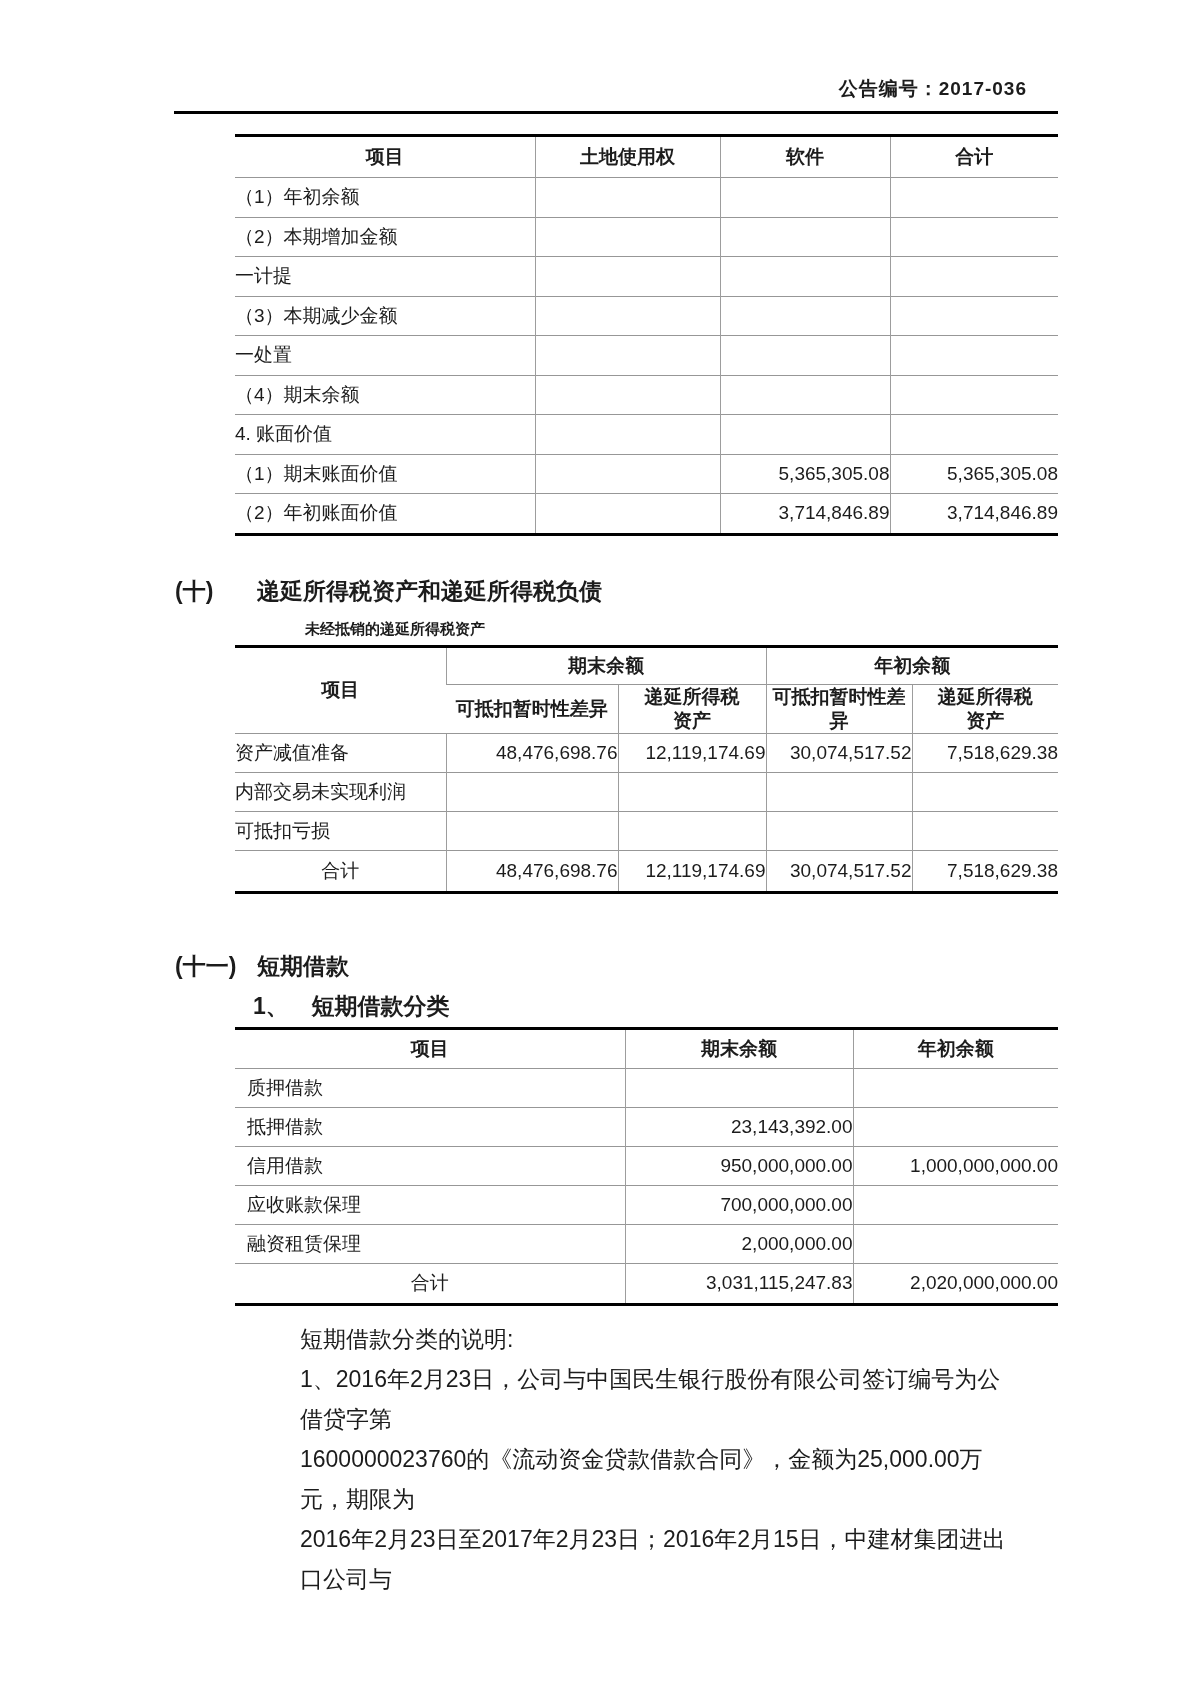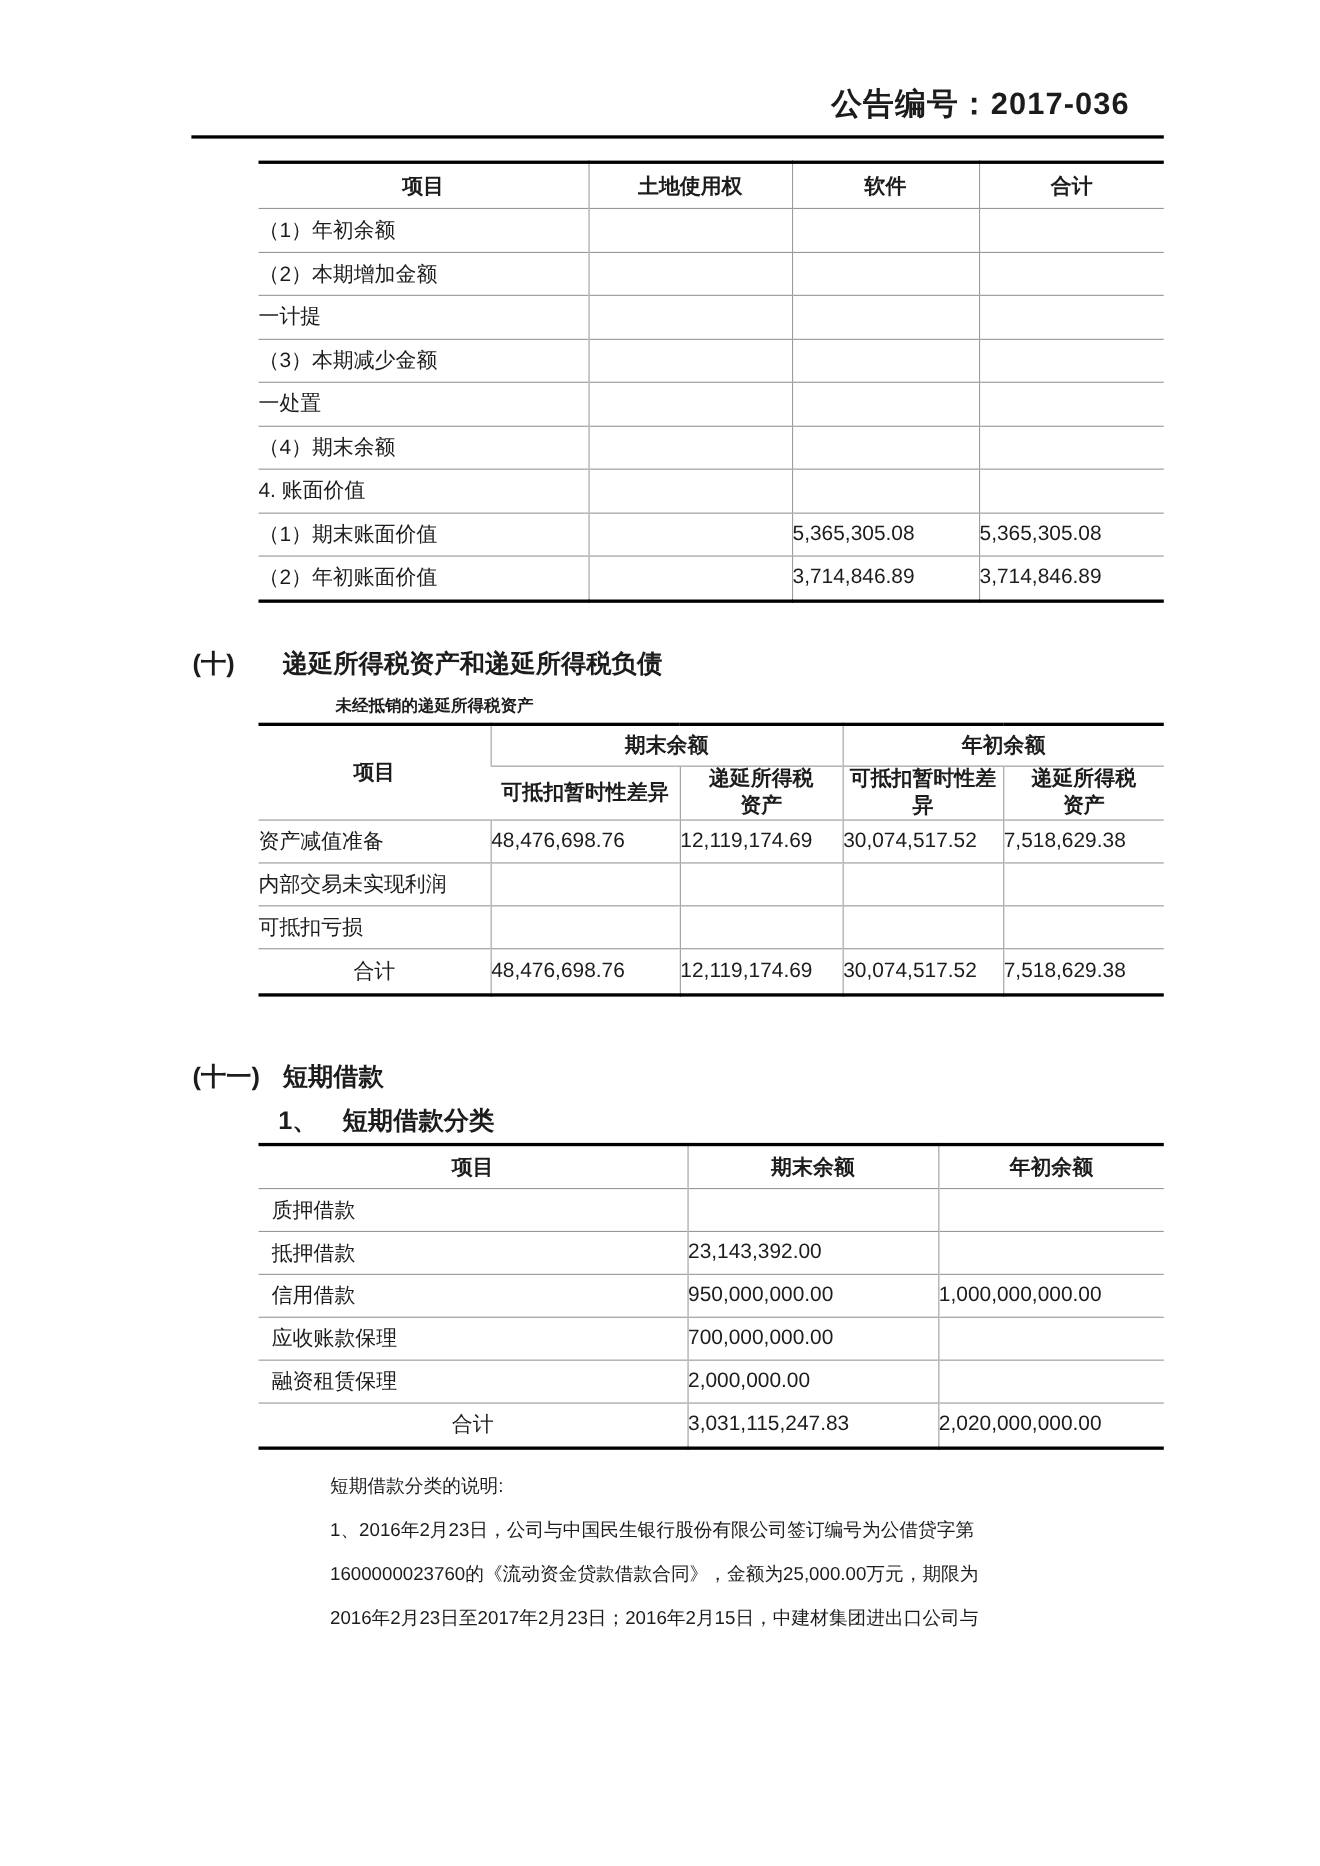--- a/index.html
+++ b/index.html
@@ -10,21 +10,21 @@
     background:#ffffff;
     color:#1c1c1c;
     font-family:"Liberation Sans","DejaVu Sans",sans-serif;
     overflow:hidden;
   }
   
   .doc-header{
     padding-top:76px;
     text-align:right;
     padding-right:173px;
-    font-size:28px;
+    font-size:19px;
     font-weight:700;
     letter-spacing:1px;
     padding-left:40px;
   }
   .header-rule{
     margin:9px 0 0 174px;
     width:884px;
     height:0;
     border-top:3px solid #000;
   }
@@ -45,21 +45,21 @@
     overflow:hidden;
   }
   table.fin tr > *:not(:first-child){
     border-left:1px solid #9d9d9d;
   }
   table.fin th{
     font-weight:700;
     text-align:center;
   }
   td.lbl{text-align:left;padding-left:10px;}
-  td.num{text-align:left;padding-right:16px;font-variant-numeric:tabular-nums;}
+  td.num{text-align:right;padding-right:16px;font-variant-numeric:tabular-nums;}
   td.center{text-align:center;}
   .ind0{padding-left:10px;}
   .ind1{padding-left:18px;}
   .ind2{padding-left:52px;}
   .wrap{white-space:pre-line;line-height:1.25;}
   
   #t1{margin-top:20px;}
   #t1 tr.hd th{height:40px;}
   #t1 tr.bd td{height:38.5px;}
   
@@ -92,21 +92,21 @@
   .subheading{
     margin:9px 0 0 253px;
     font-size:23px;
     font-weight:700;
   }
   .subheading .sub-num{display:inline-block;min-width:52px;}
   
   .notes{
     margin:13px 0 0 300px;
     width:712px;
-    font-size:17px;
+    font-size:23px;
     line-height:40px;
   }
 </style>
 </head>
 <body>
 
 <div class="page">
 
   <div class="doc-header">公告编号：2017-036</div>
   <div class="header-rule"></div>

